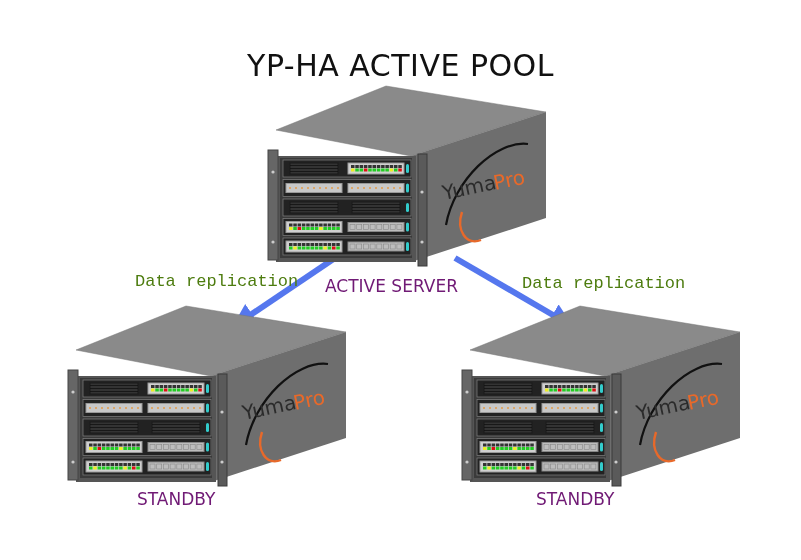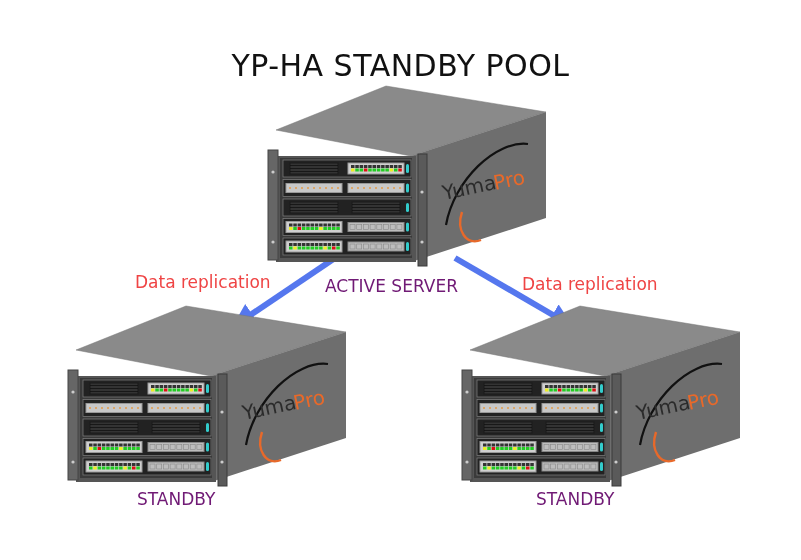--- a/index.html
+++ b/index.html
@@ -1,25 +1,25 @@
 <!DOCTYPE html>
 <html><head>
 <meta charset="utf-8">
 <style>
   html,body{margin:0;padding:0;background:#ffffff;}
   body{width:801px;height:560px;position:relative;overflow:hidden;font-family:"DejaVu Sans","Liberation Sans",sans-serif;}
   .title{position:absolute;left:0;width:801px;top:48px;text-align:center;font-size:30px;color:#111;letter-spacing:0.5px;}
   .label{position:absolute;font-size:17px;color:#701a75;white-space:nowrap;}
-  .blue{color:#ef4444;}
+  .blue{color:#4d7c0f;font-family:Liberation Mono, monospace;}
   svg{position:absolute;left:0;top:0;}
 </style>
 </head>
 <body>
 
-<div class="title">YP-HA STANDBY POOL</div>
+<div class="title">YP-HA ACTIVE POOL</div>
 
 <svg id="canvas" width="801" height="560">
   <defs>
     <marker id="ah" viewBox="0 0 10 10" refX="6" refY="5" markerWidth="4" markerHeight="4" orient="auto">
       <path d="M0,0 L10,5 L0,10 z" fill="#5577ee"></path>
     </marker>
   </defs>
   <g id="arrows">
       <line x1="335" y1="258" x2="240" y2="322" stroke="#5577ee" stroke-width="6" marker-end="url(#ah)"></line>
       <line x1="455" y1="258" x2="565" y2="322" stroke="#5577ee" stroke-width="6" marker-end="url(#ah)"></line>

